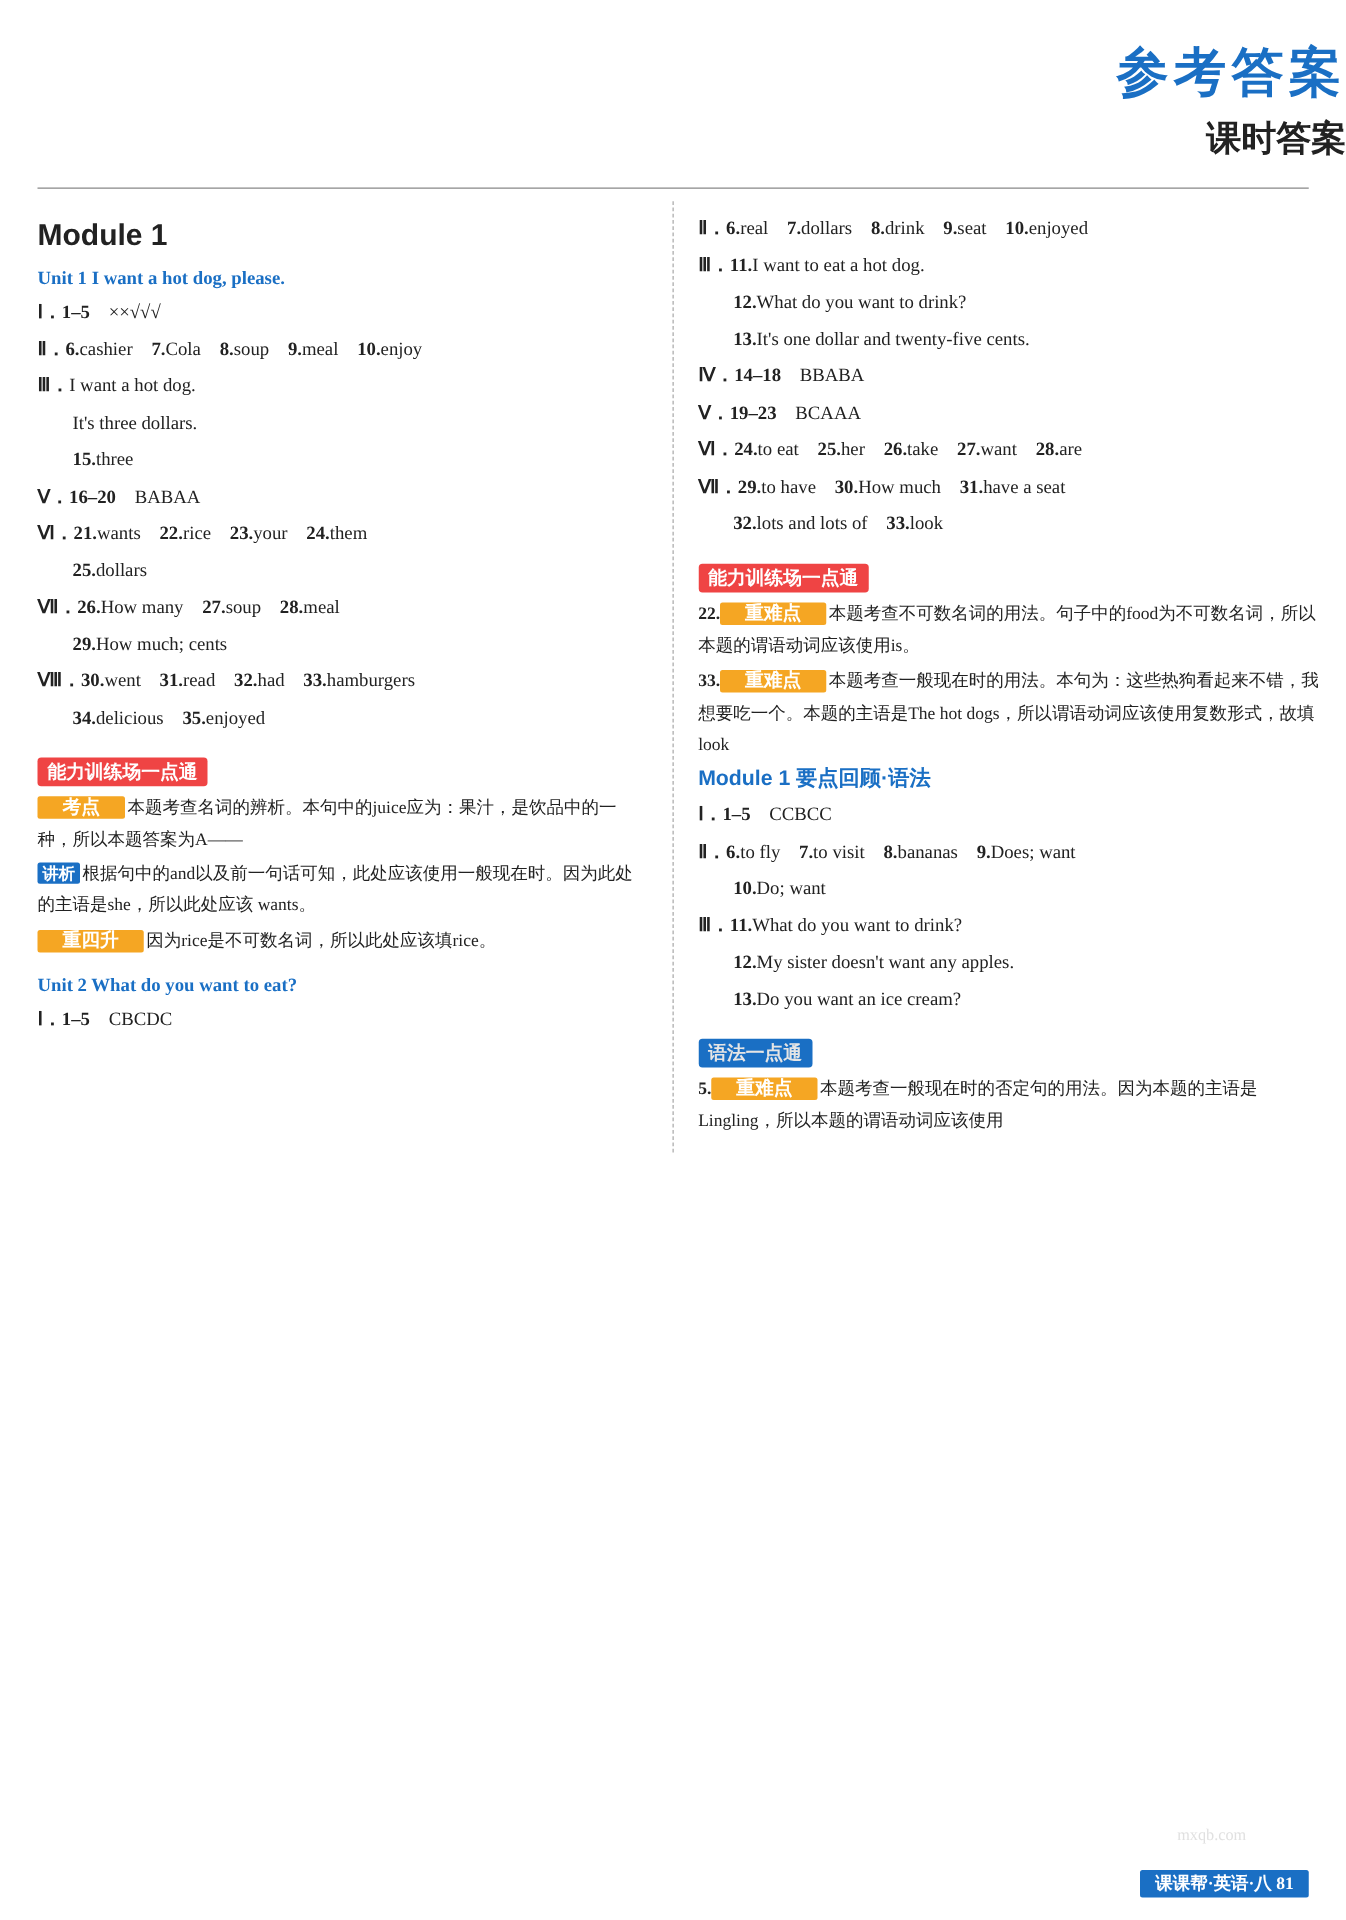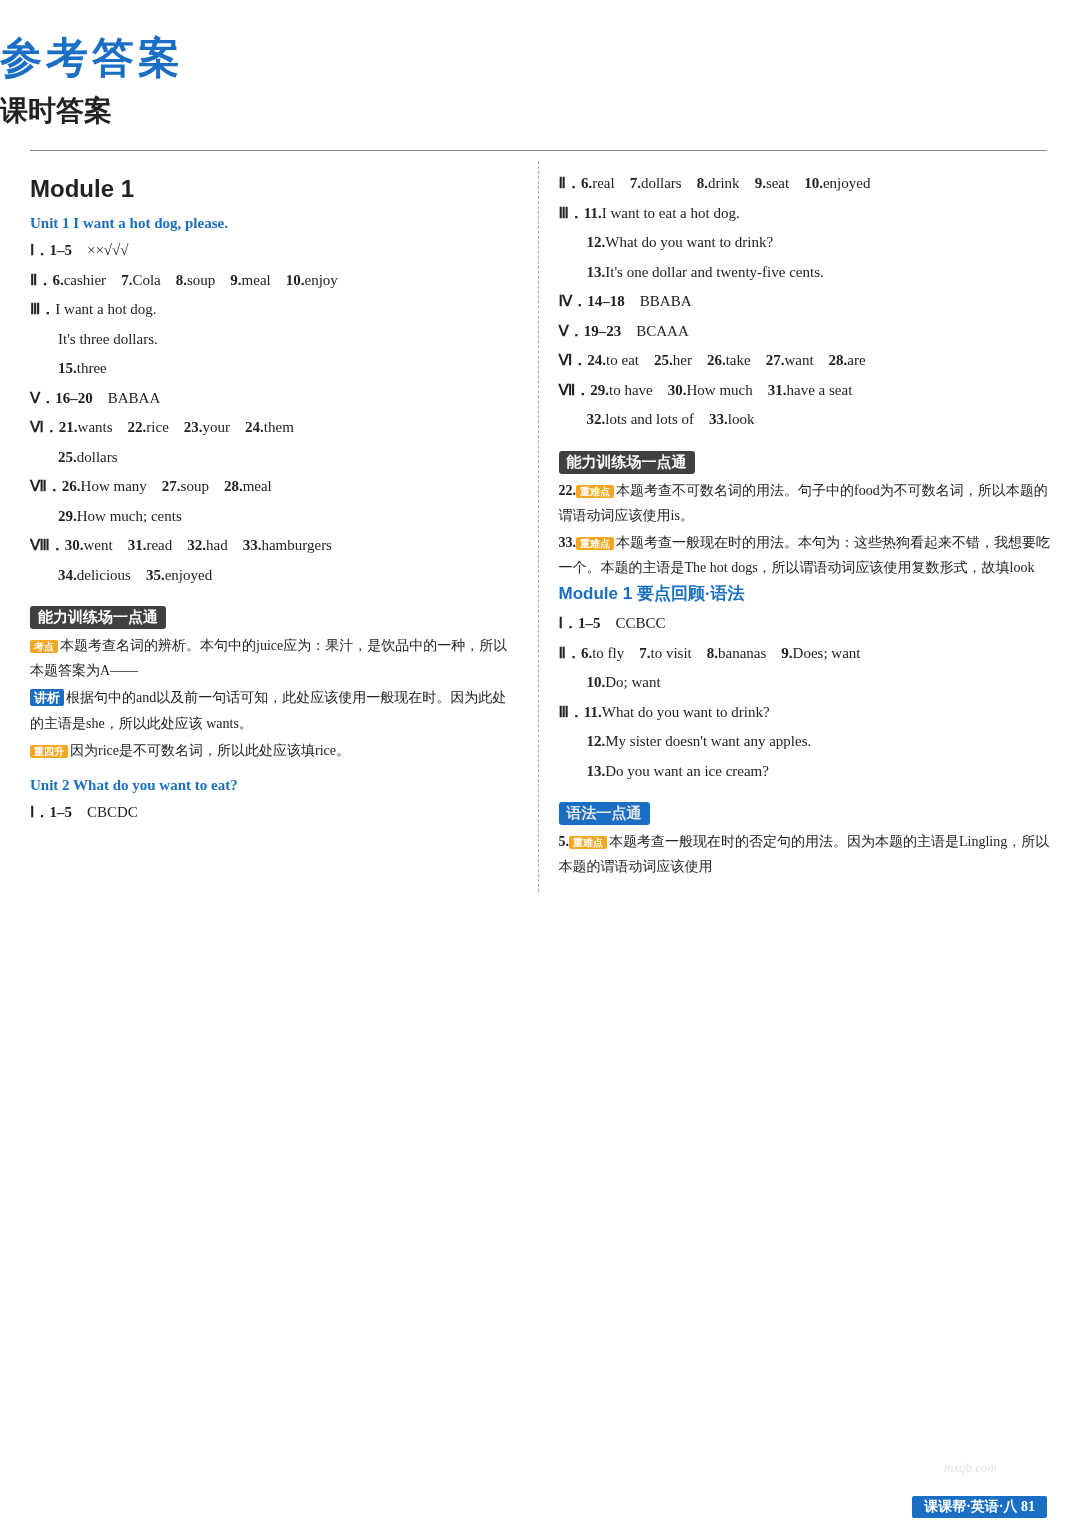--- a/index.html
+++ b/index.html
@@ -13,21 +13,21 @@
       position: relative;
     }
     .page-container {
       width: 1077px;
       min-height: 1536px;
       background: #fff;
       padding: 0;
       position: relative;
     }
     .header {
-      text-align: left;
+      text-align: right;
       padding-top: 30px;
       padding-bottom: 10px;
     }
     .header-title-main {
       font-size: 42px;
       font-weight: bold;
       color: #1a6fc4;
       font-family: "SimHei", "黑体", sans-serif;
       letter-spacing: 4px;
     }
@@ -74,41 +74,41 @@
     }
     .answer-line {
       margin-bottom: 4px;
       line-height: 1.7;
       font-size: 15px;
     }
     .answer-line .roman {
       font-weight: bold;
     }
     .highlighted-box {
-      background: #404040;
+      background: #ef4444;
       color: #fff;
       font-weight: bold;
       font-size: 15px;
       padding: 2px 8px;
       border-radius: 3px;
       display: inline-block;
       margin: 8px 0 4px 0;
       font-family: "SimHei", sans-serif;
     }
     .note-text {
       font-size: 14px;
       color: #222;
       line-height: 1.8;
       margin-bottom: 2px;
     }
     .note-highlight {
       background: #f5a623;
       color: #fff;
-      font-size: 10px;
-      padding: 1px 4px;
+      font-size: 15px;
+      padding: 1px 20px;
       border-radius: 2px;
       font-weight: bold;
       margin-right: 2px;
       margin-top: 36px;
     }
     .note-highlight-blue {
       background: #1a6fc4;
       color: #fff;
       font-size: 13px;
       padding: 1px 4px;
@@ -150,21 +150,20 @@
       border-radius: 2px;
       font-weight: bold;
     }
     .watermark {
       position: absolute;
       bottom: 60px;
       right: 80px;
       color: #ccc;
       font-size: 13px;
       opacity: 0.6;
-      font-style: italic;
     }
     .indent {
       padding-left: 28px;
     }
     .bold { font-weight: bold; }
   </style>
 </head>
 <body>
 
 <div class="page-container">

